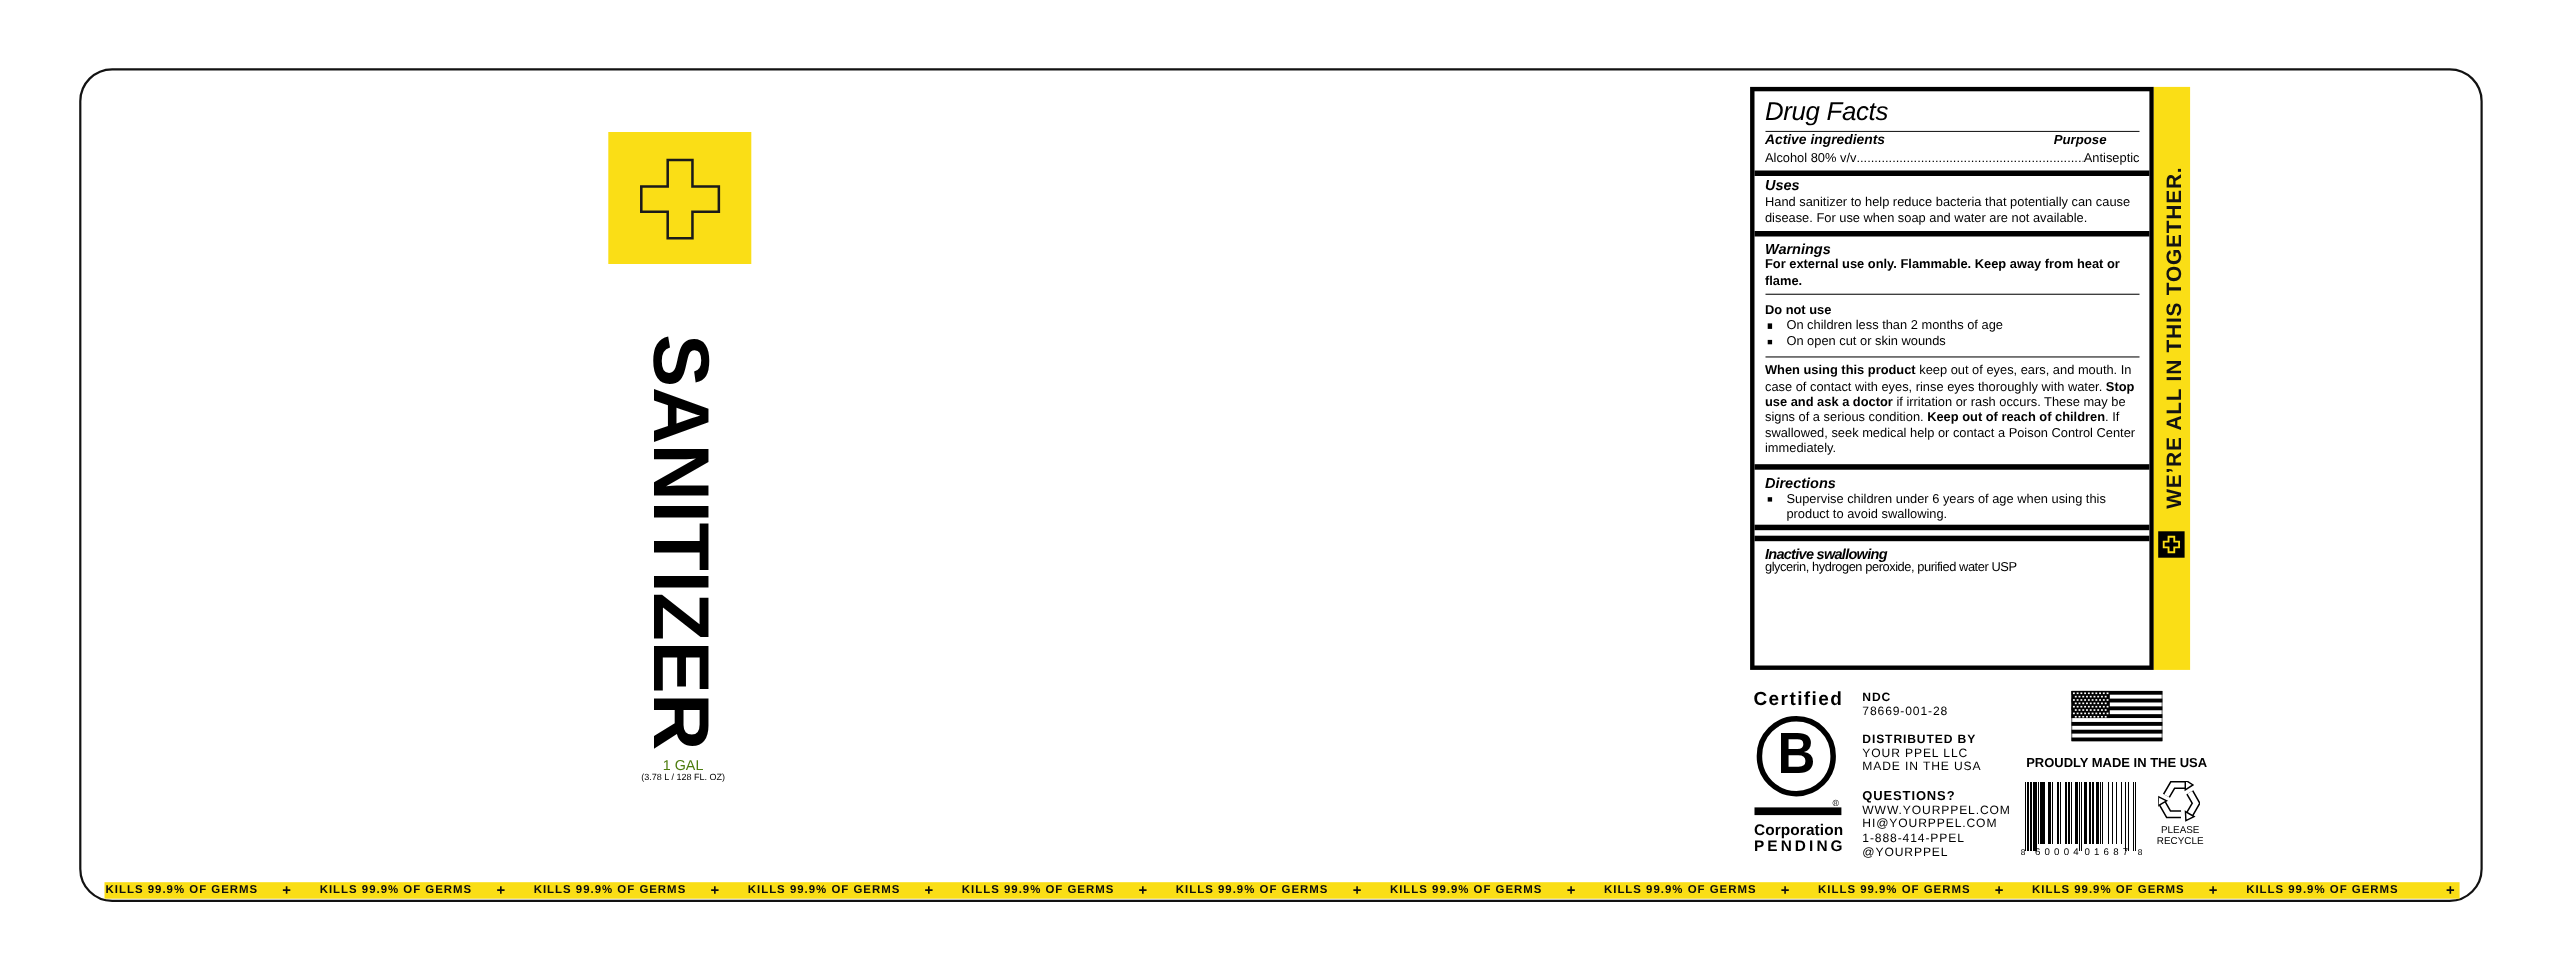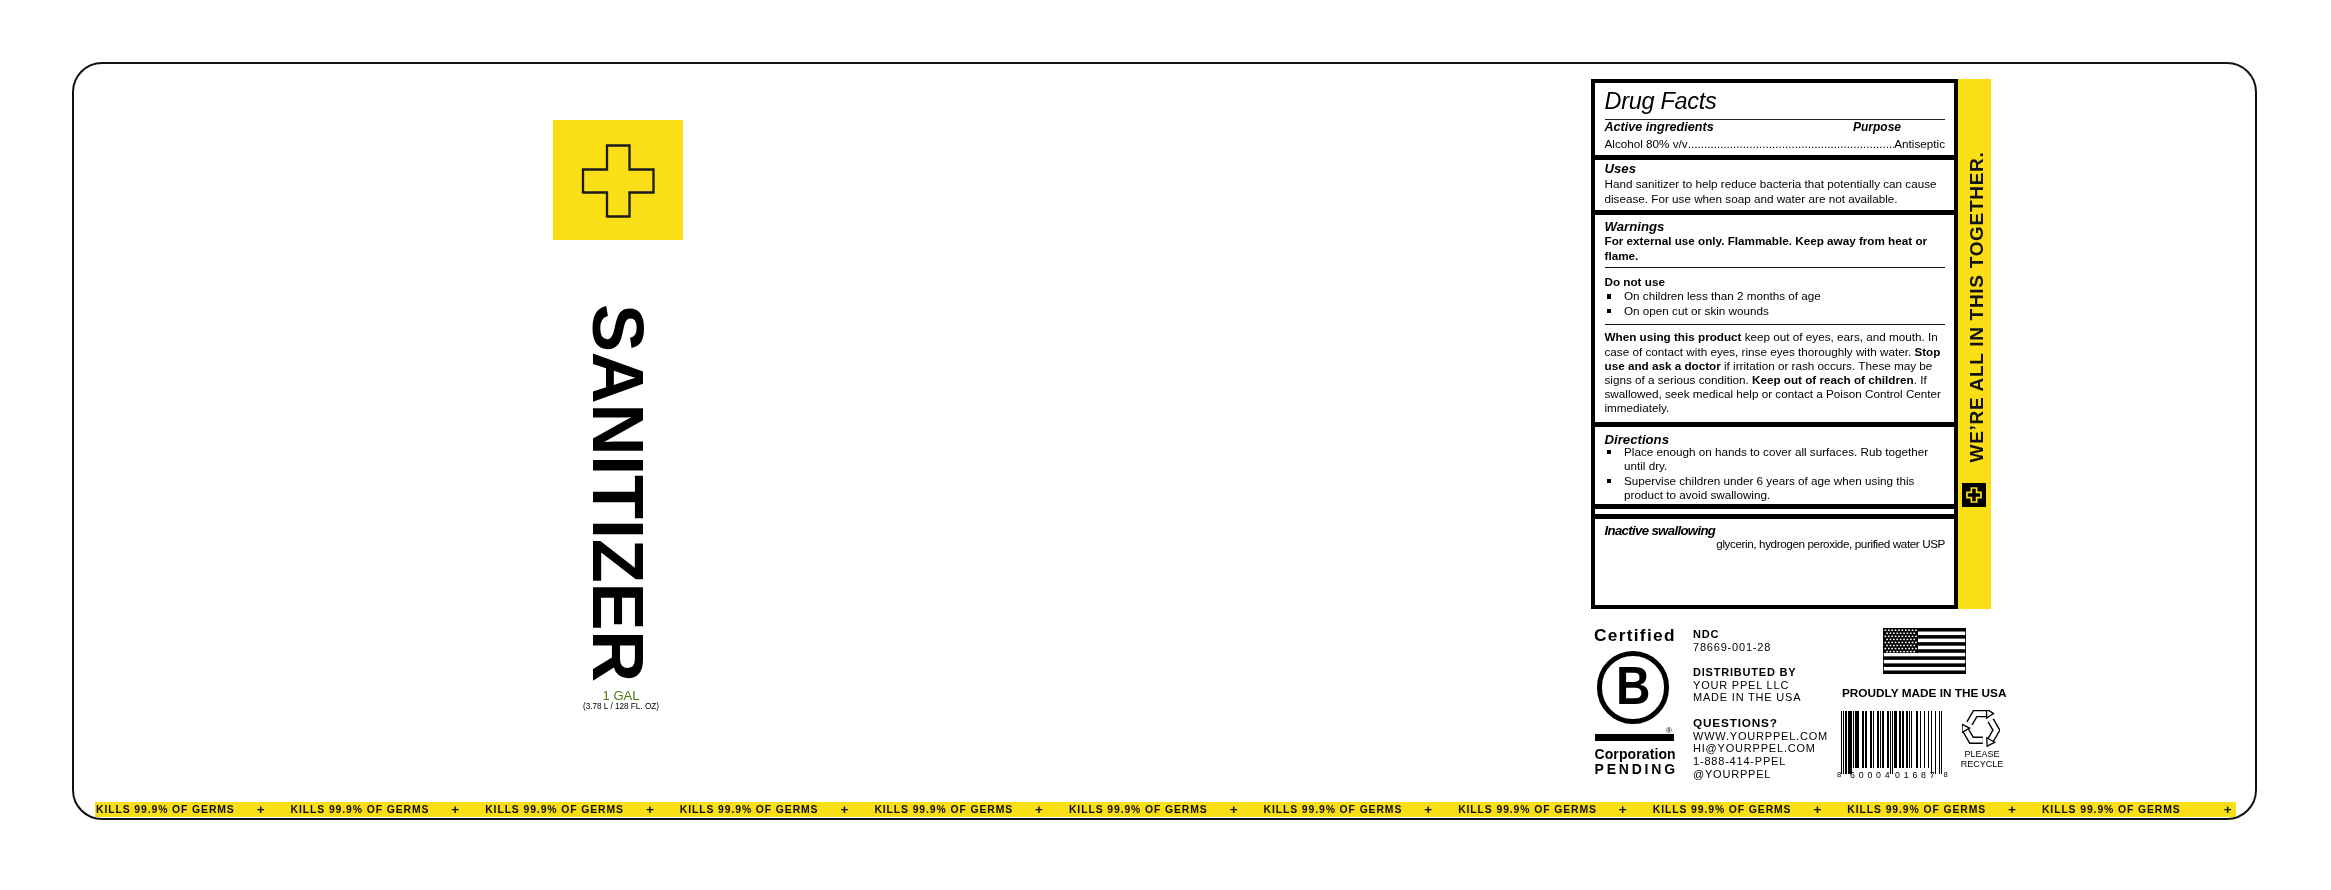--- a/index.html
+++ b/index.html
@@ -71,21 +71,21 @@
 
   <div id="gal" class="abs">1 GAL</div>
   <div id="galsub" class="abs">(3.78 L / 128 FL. OZ)</div>
 
   <div id="df" class="abs">
     <div class="pad">
       <h1>Drug Facts</h1>
       <div class="thin" style="margin-top:5.2px;"></div>
       <div style="display:flex; margin-top:1.3px; line-height:13px;">
           <span class="ttl" style="font-size:12.6px;">Active ingredients</span>
-          <span class="ttl" style="font-size:12px; margin-left:auto; margin-right:44px;">Purpose</span>
+          <span class="ttl" style="font-size:12px; margin-left:auto; margin-right:30px;">Purpose</span>
         </div>
       <div style="display:flex; line-height:13px; margin-top:2.4px;">
           <span>Alcohol 80% v/v</span>
           <span style="flex:1;overflow:hidden;white-space:nowrap;">.............................................................................................................</span>
           <span>Antiseptic</span>
         </div>
     </div>
     <div class="bar" style="margin-top:4.7px;"></div>
     <div class="pad">
       <div class="ttl" style="margin-top:1.8px;">Uses</div>
@@ -98,28 +98,27 @@
       <div class="thin" style="margin-top:4.6px; border-color:#111;"></div>
       <p class="b" style="margin-top:7.1px; line-height:13px;">Do not use</p>
       <p class="bullet" style="line-height:14.5px; margin-top:1.2px;">On children less than 2 months of age</p>
       <p class="bullet" style="line-height:14.5px;">On open cut or skin wounds</p>
       <div class="thin" style="margin-top:5.6px; border-color:#111;"></div>
       <p style="margin-top:5.3px; line-height:14.2px;"><span class="b">When using this product</span> keep out of eyes, ears, and mouth. In case of contact with eyes, rinse eyes thoroughly with water. <span class="b">Stop use and ask a doctor</span> if irritation or rash occurs. These may be signs of a serious condition. <span class="b">Keep out of reach of children</span>. If swallowed, seek medical help or contact a Poison Control Center immediately.</p>
     </div>
     <div class="bar" style="margin-top:6.1px;"></div>
     <div class="pad">
       <div class="ttl" style="margin-top:6.4px;">Directions</div>
-      <p class="bullet" style="line-height:14.4px; margin-top:-1.7px;">Place enough on hands to cover all surfaces. Rub together until dry.</p>
       <p class="bullet" style="line-height:14.4px;">Supervise children under 6 years of age when using this product to avoid swallowing.</p>
     </div>
     <div class="bar" style="margin-top:2px;"></div>
     <div class="bar" style="margin-top:4.8px;"></div>
     <div class="pad">
       <div class="ttl" style="margin-top:4.9px; letter-spacing:-0.65px;">Inactive swallowing</div>
-      <p style="line-height:14.3px; margin-top:-1.1px; letter-spacing:-0.4px;text-align:right;">glycerin, hydrogen peroxide, purified water USP</p>
+      <p style="line-height:14.3px; margin-top:-1.1px; letter-spacing:-0.4px;">glycerin, hydrogen peroxide, purified water USP</p>
     </div>
   </div>
 
   <div id="strip" class="abs yellow"></div>
   <div id="striptext" class="abs" style="left:1821.5px; top:298.3px;">WE’RE ALL IN THIS TOGETHER.</div>
   <div id="minicross" class="abs">
     <svg width="24" height="24" viewBox="0 0 24 24">
       <path d="M 9.4 5 h 5.2 v 4.4 h 4.4 v 5.2 h -4.4 v 4.4 h -5.2 v -4.4 h -4.4 v -5.2 h 4.4 z" fill="none" stroke="#FADE16" stroke-width="1.7"></path>
     </svg>
   </div>

